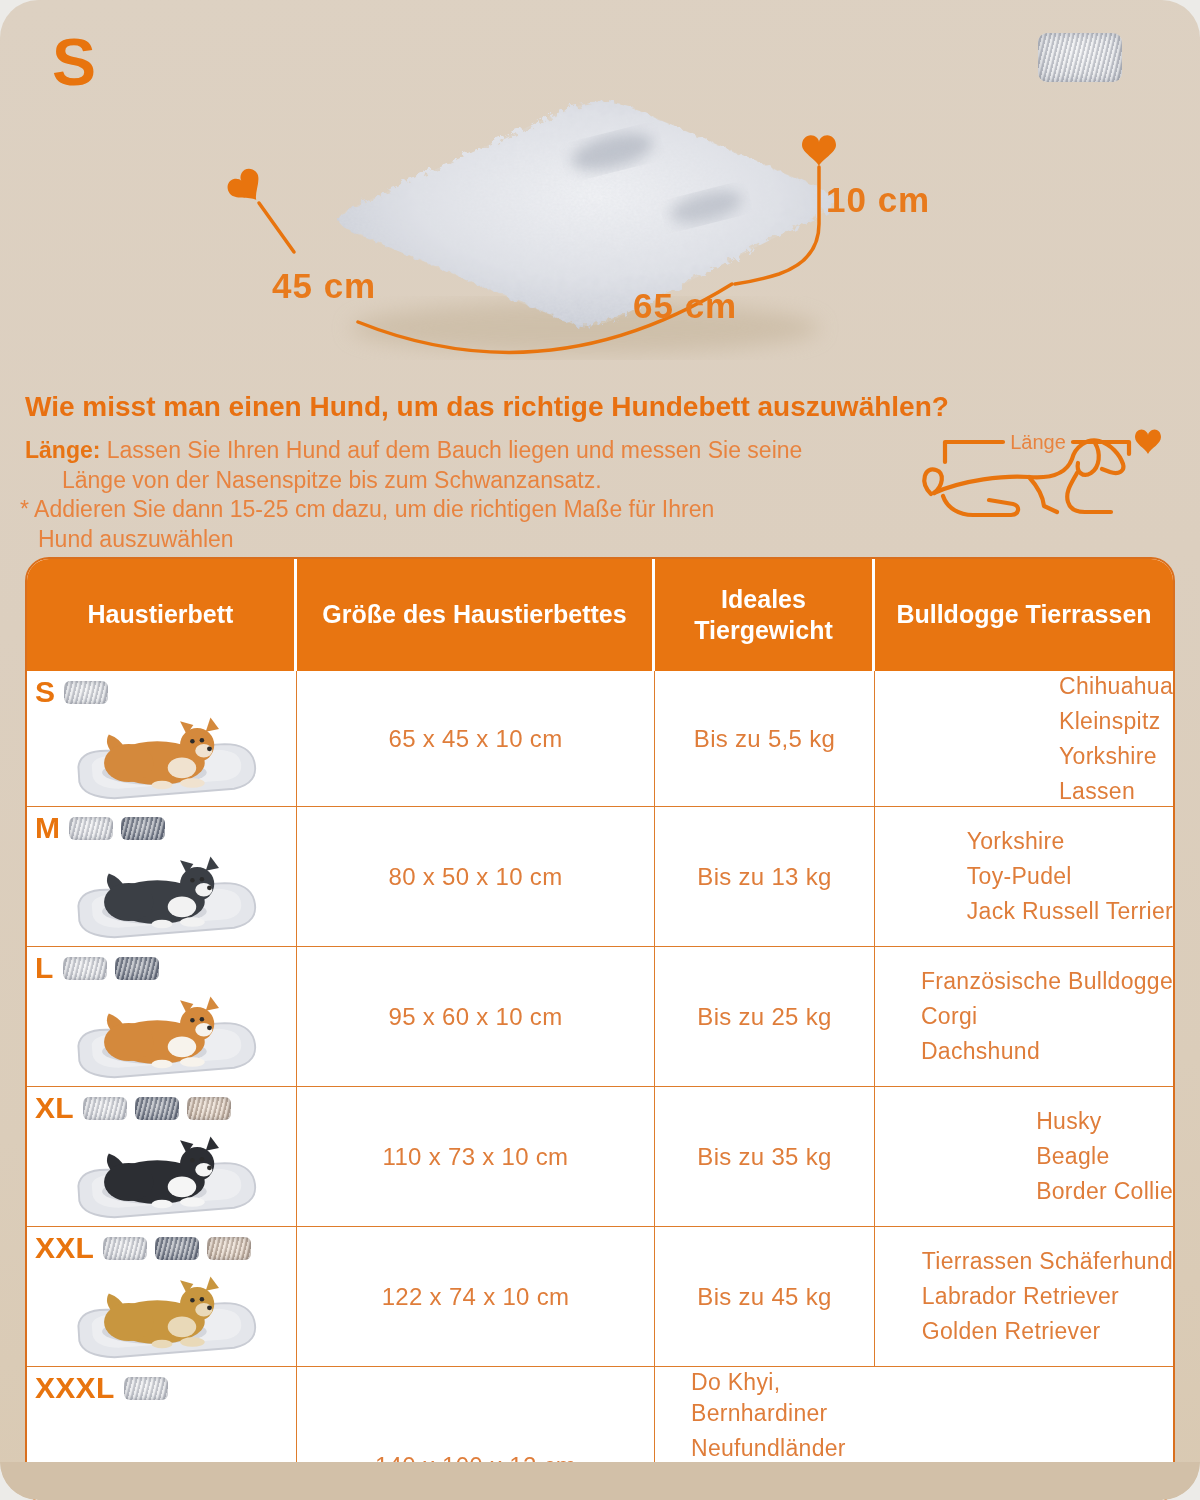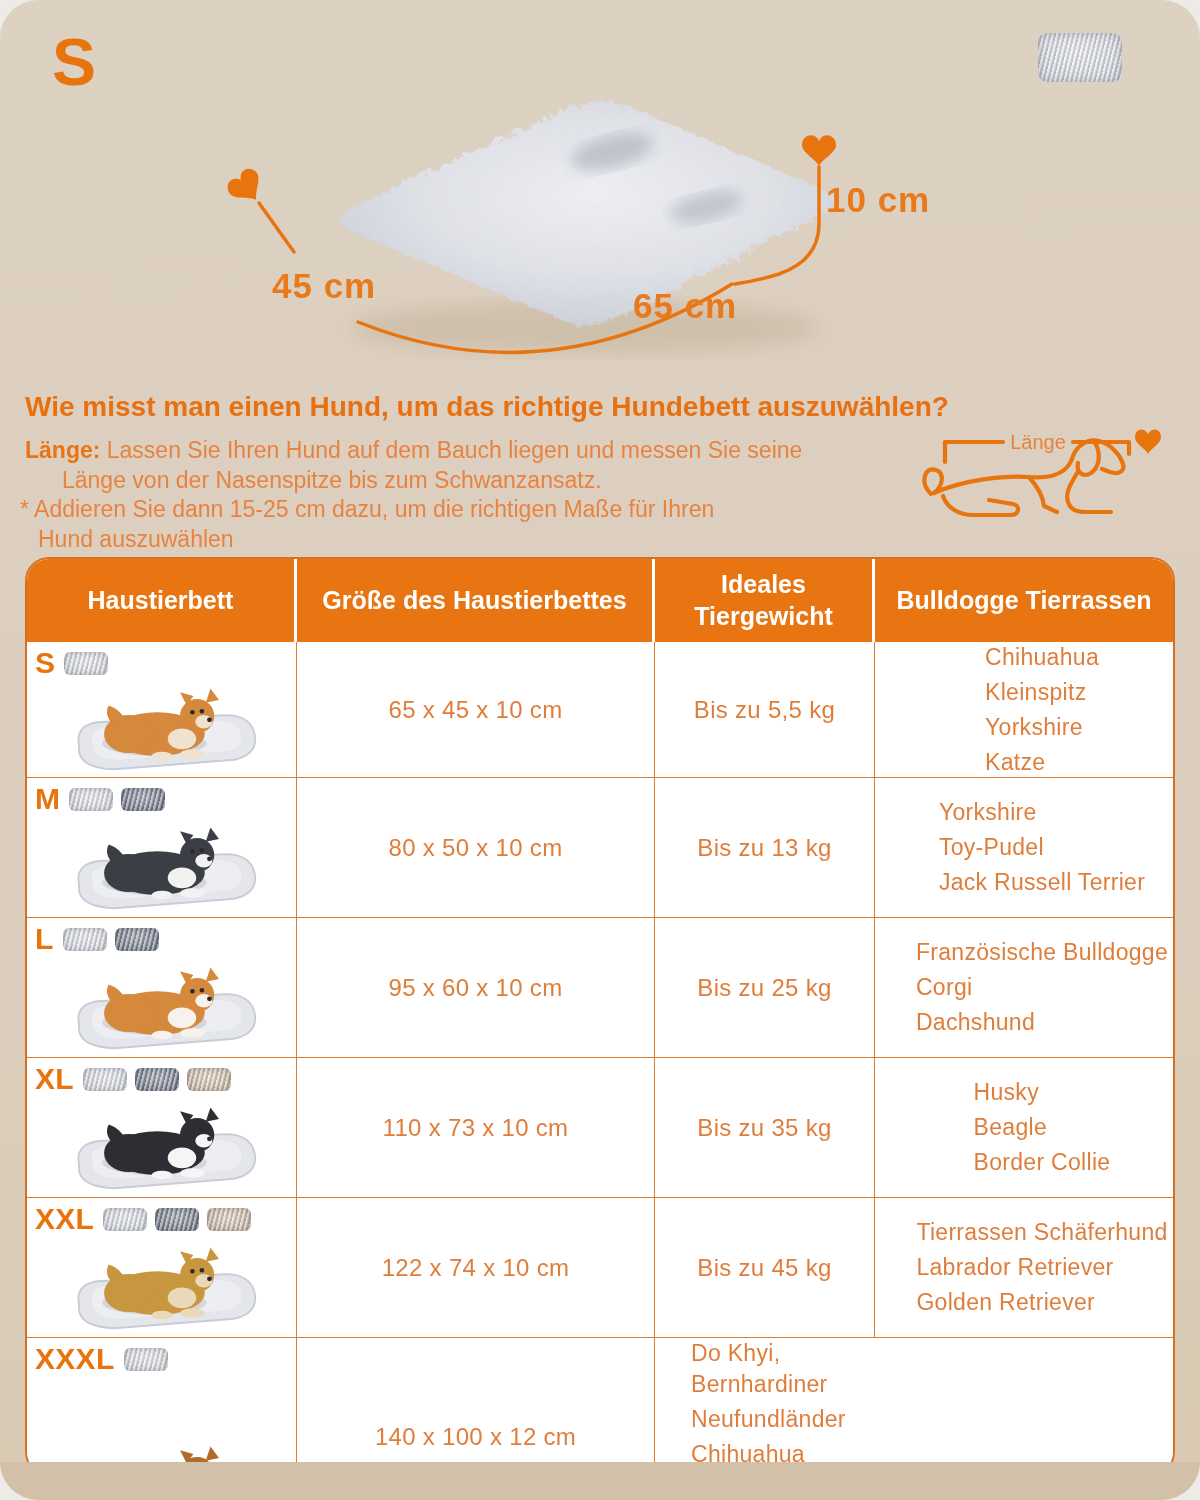--- a/index.html
+++ b/index.html
@@ -49,21 +49,21 @@
   .measure-text .note2   { margin-left:13px; }
   .length-diagram { position:absolute; left:905px; top:418px; }
   
   .size-table {
     position:absolute; left:25px; top:557px; width:1150px;
     border:2px solid #d96f1e; border-radius:24px 24px 28px 28px;
     overflow:hidden; background:#fff;
   }
   .thead {
     display:grid; grid-template-columns:270px 358px 220px 1fr;
-    background:#e87511; height:83px;
+    background:#e87511; height:112px;
   }
   .th {
     display:flex; align-items:center; justify-content:center; text-align:center;
     color:#fff; font-weight:bold; font-size:25px; line-height:1.25; padding:4px 10px;
     border-right:3px solid #fff;
   }
   .th:last-child { border-right:none; }
   .row { display:grid; grid-template-columns:270px 358px 220px 1fr; height:140px;
     border-top:1.6px solid #de7c2b; background:#fff; }
   .tbody .row:first-child { height:135px; border-top:none; }
@@ -73,21 +73,21 @@
   }
   .cell:last-child { border-right:none; }
   .c-bed { position:relative; display:block; padding:6px 8px; }
   .row-head { display:flex; align-items:center; gap:9px; height:30px; }
   .size-tag { font-size:30px; font-weight:bold; color:#e8740e; line-height:1; }
   .swatches { display:flex; gap:8px; }
   .swatch { width:44px; height:23px; border-radius:6px; display:inline-block;
     box-shadow:inset 0 0 5px rgba(70,75,90,.35); }
   .dog-photo { position:absolute; left:50%; transform:translateX(-50%); bottom:3px;
     width:228px; height:97px; }
-  .c-breeds { justify-content:center; padding-left:36px; }
+  .c-breeds { justify-content:flex-end; padding-left:36px; }
   .breed-list { display:flex; flex-direction:column; gap:4px; font-size:23px;
     line-height:31px; color:#df7d3a; }
 </style>
 </head>
 <body>
 
 <div class="page">
 
   <div class="hero">
     <svg class="scene" width="1200" height="390" viewBox="0 0 1200 390">
@@ -216,21 +216,21 @@
         <ellipse class="dog-accent" cx="120" cy="81" rx="11" ry="4.5" style="fill: rgb(240, 226, 207);"></ellipse>
       </svg>
     </div>
     <div class="cell c-dim">65 x 45 x 10 cm</div>
     <div class="cell c-weight">Bis zu 5,5 kg</div>
     <div class="cell c-breeds">
       <div class="breed-list">
               <div>Chihuahua</div>
               <div>Kleinspitz</div>
               <div>Yorkshire</div>
-              <div>Katze</div>
+              <div>Lassen</div>
             </div>
     </div>
   </div>
 
   <div class="row">
     <div class="cell c-bed">
       <div class="row-head">
         <span class="size-tag">M</span>
         <span class="swatches">
                 <span class="swatch fluff" style="background-color: rgb(212, 213, 217);"></span>

